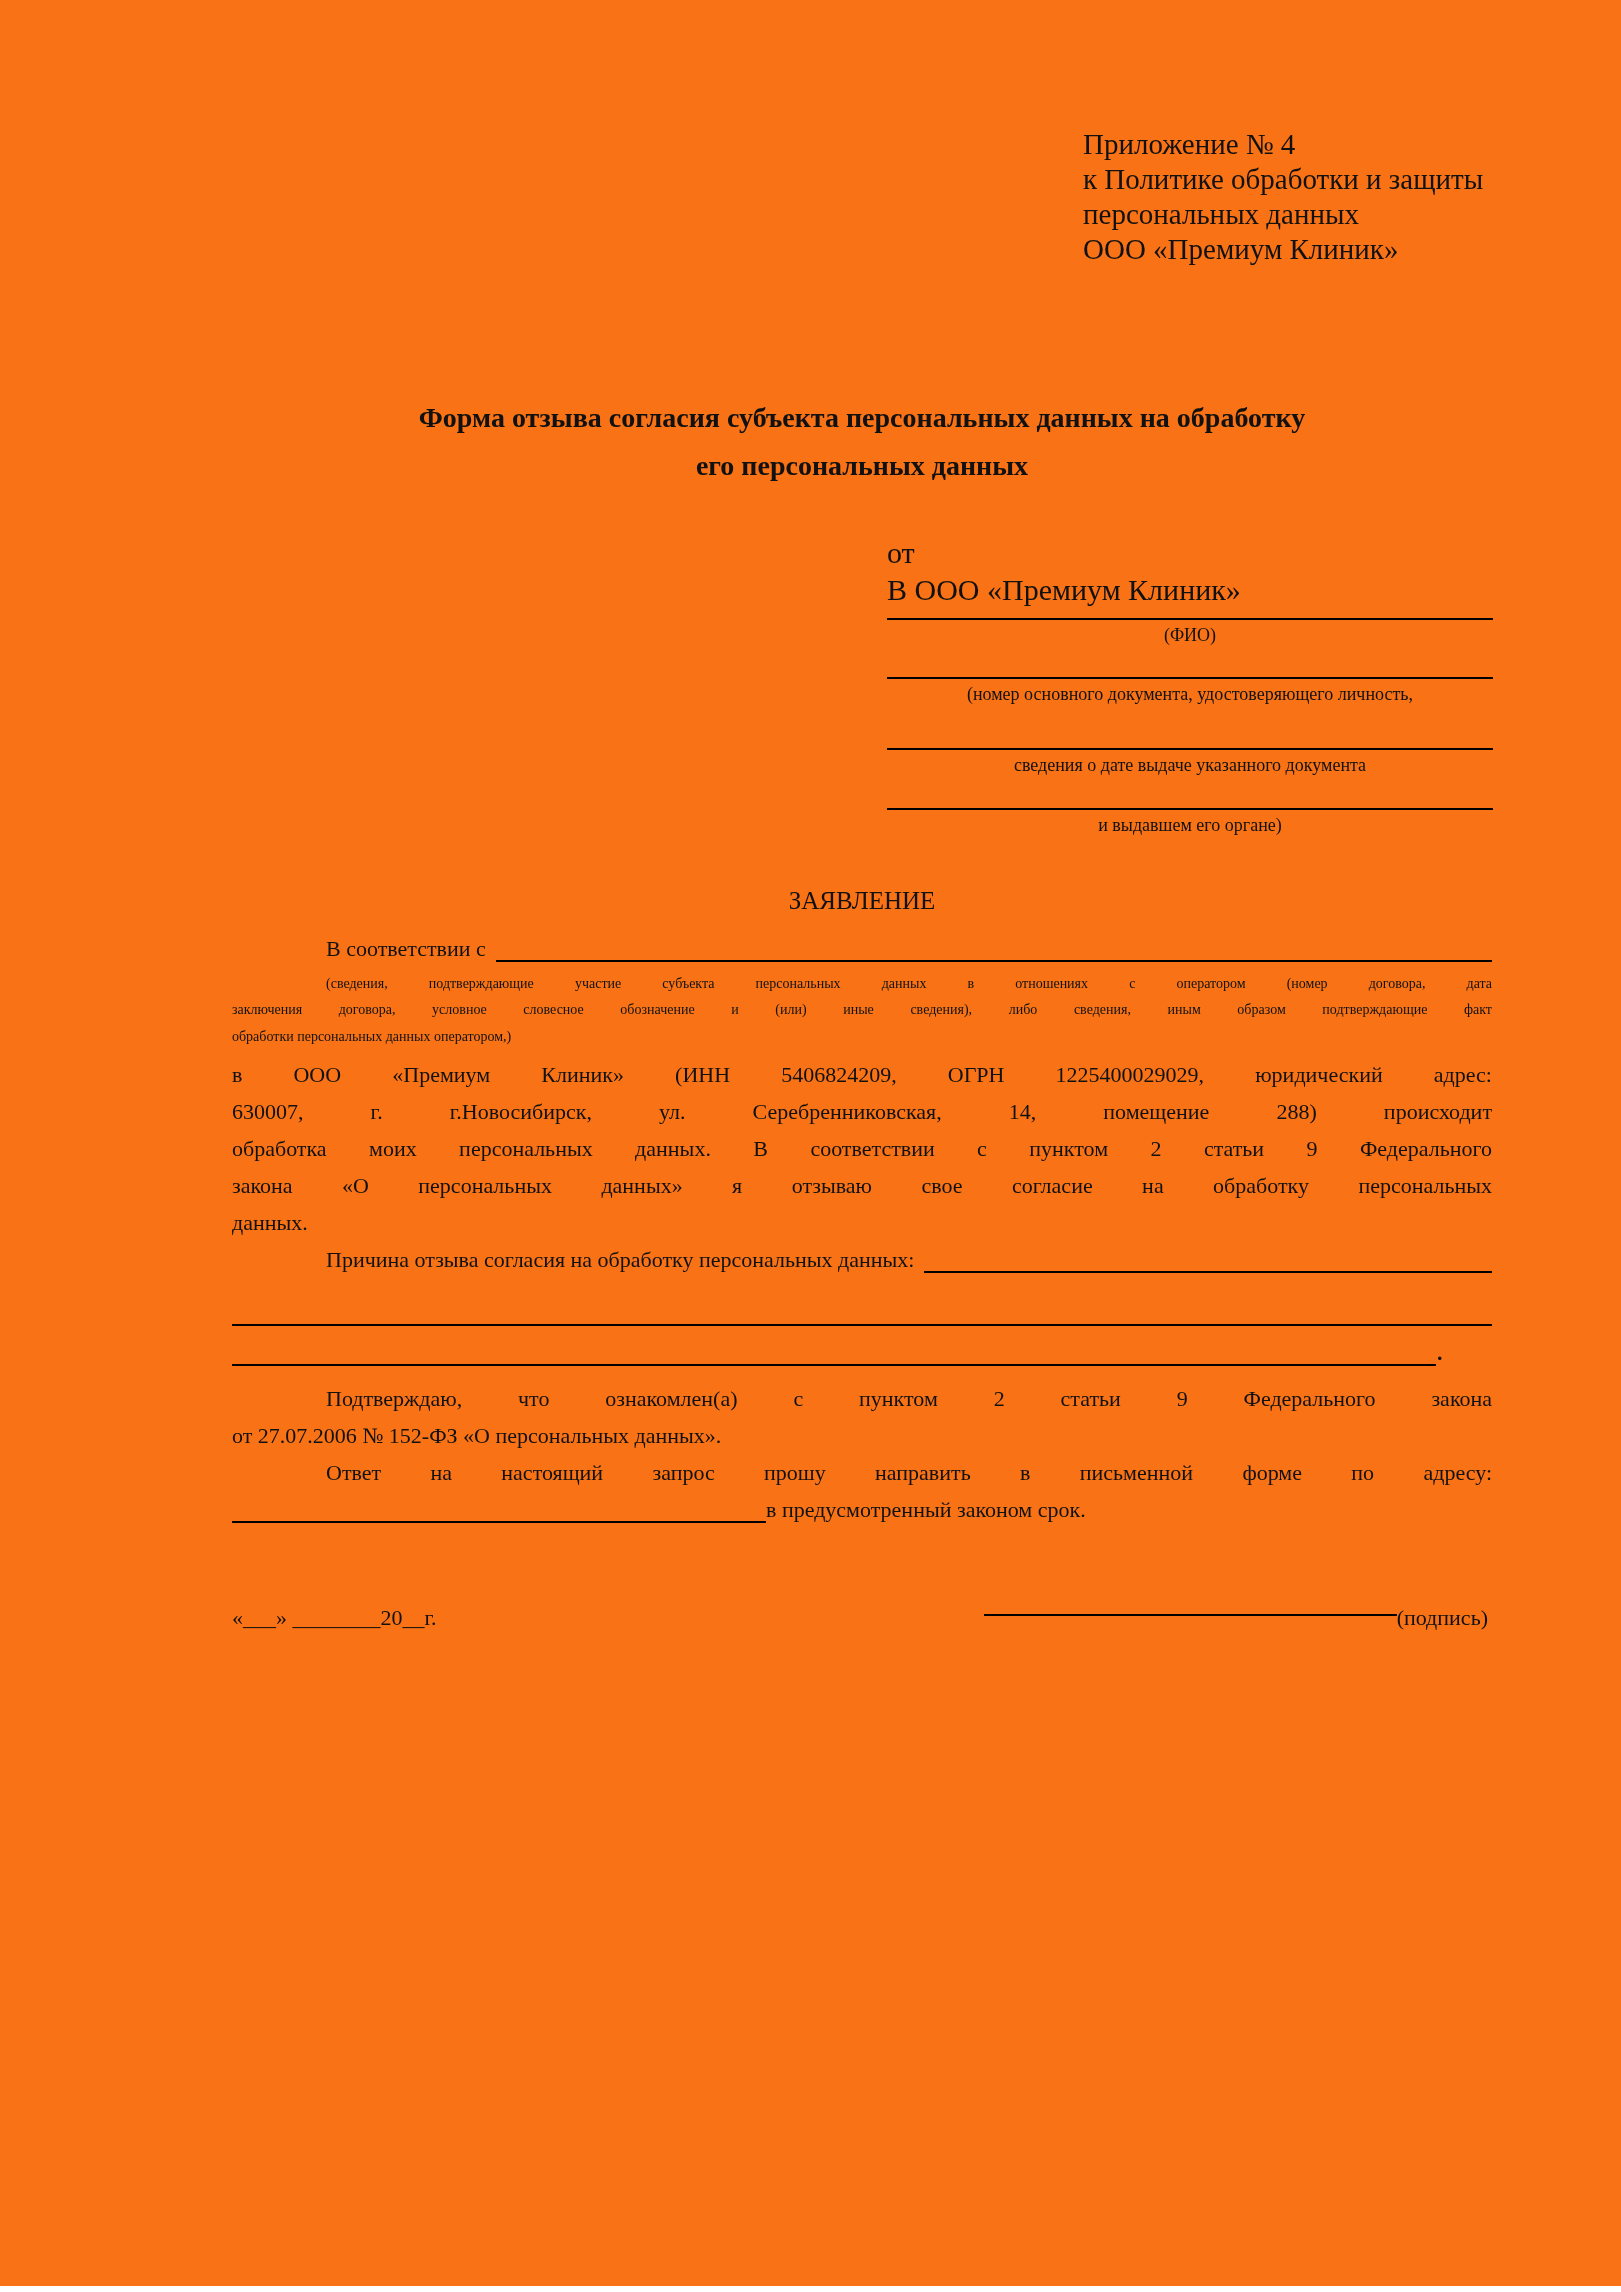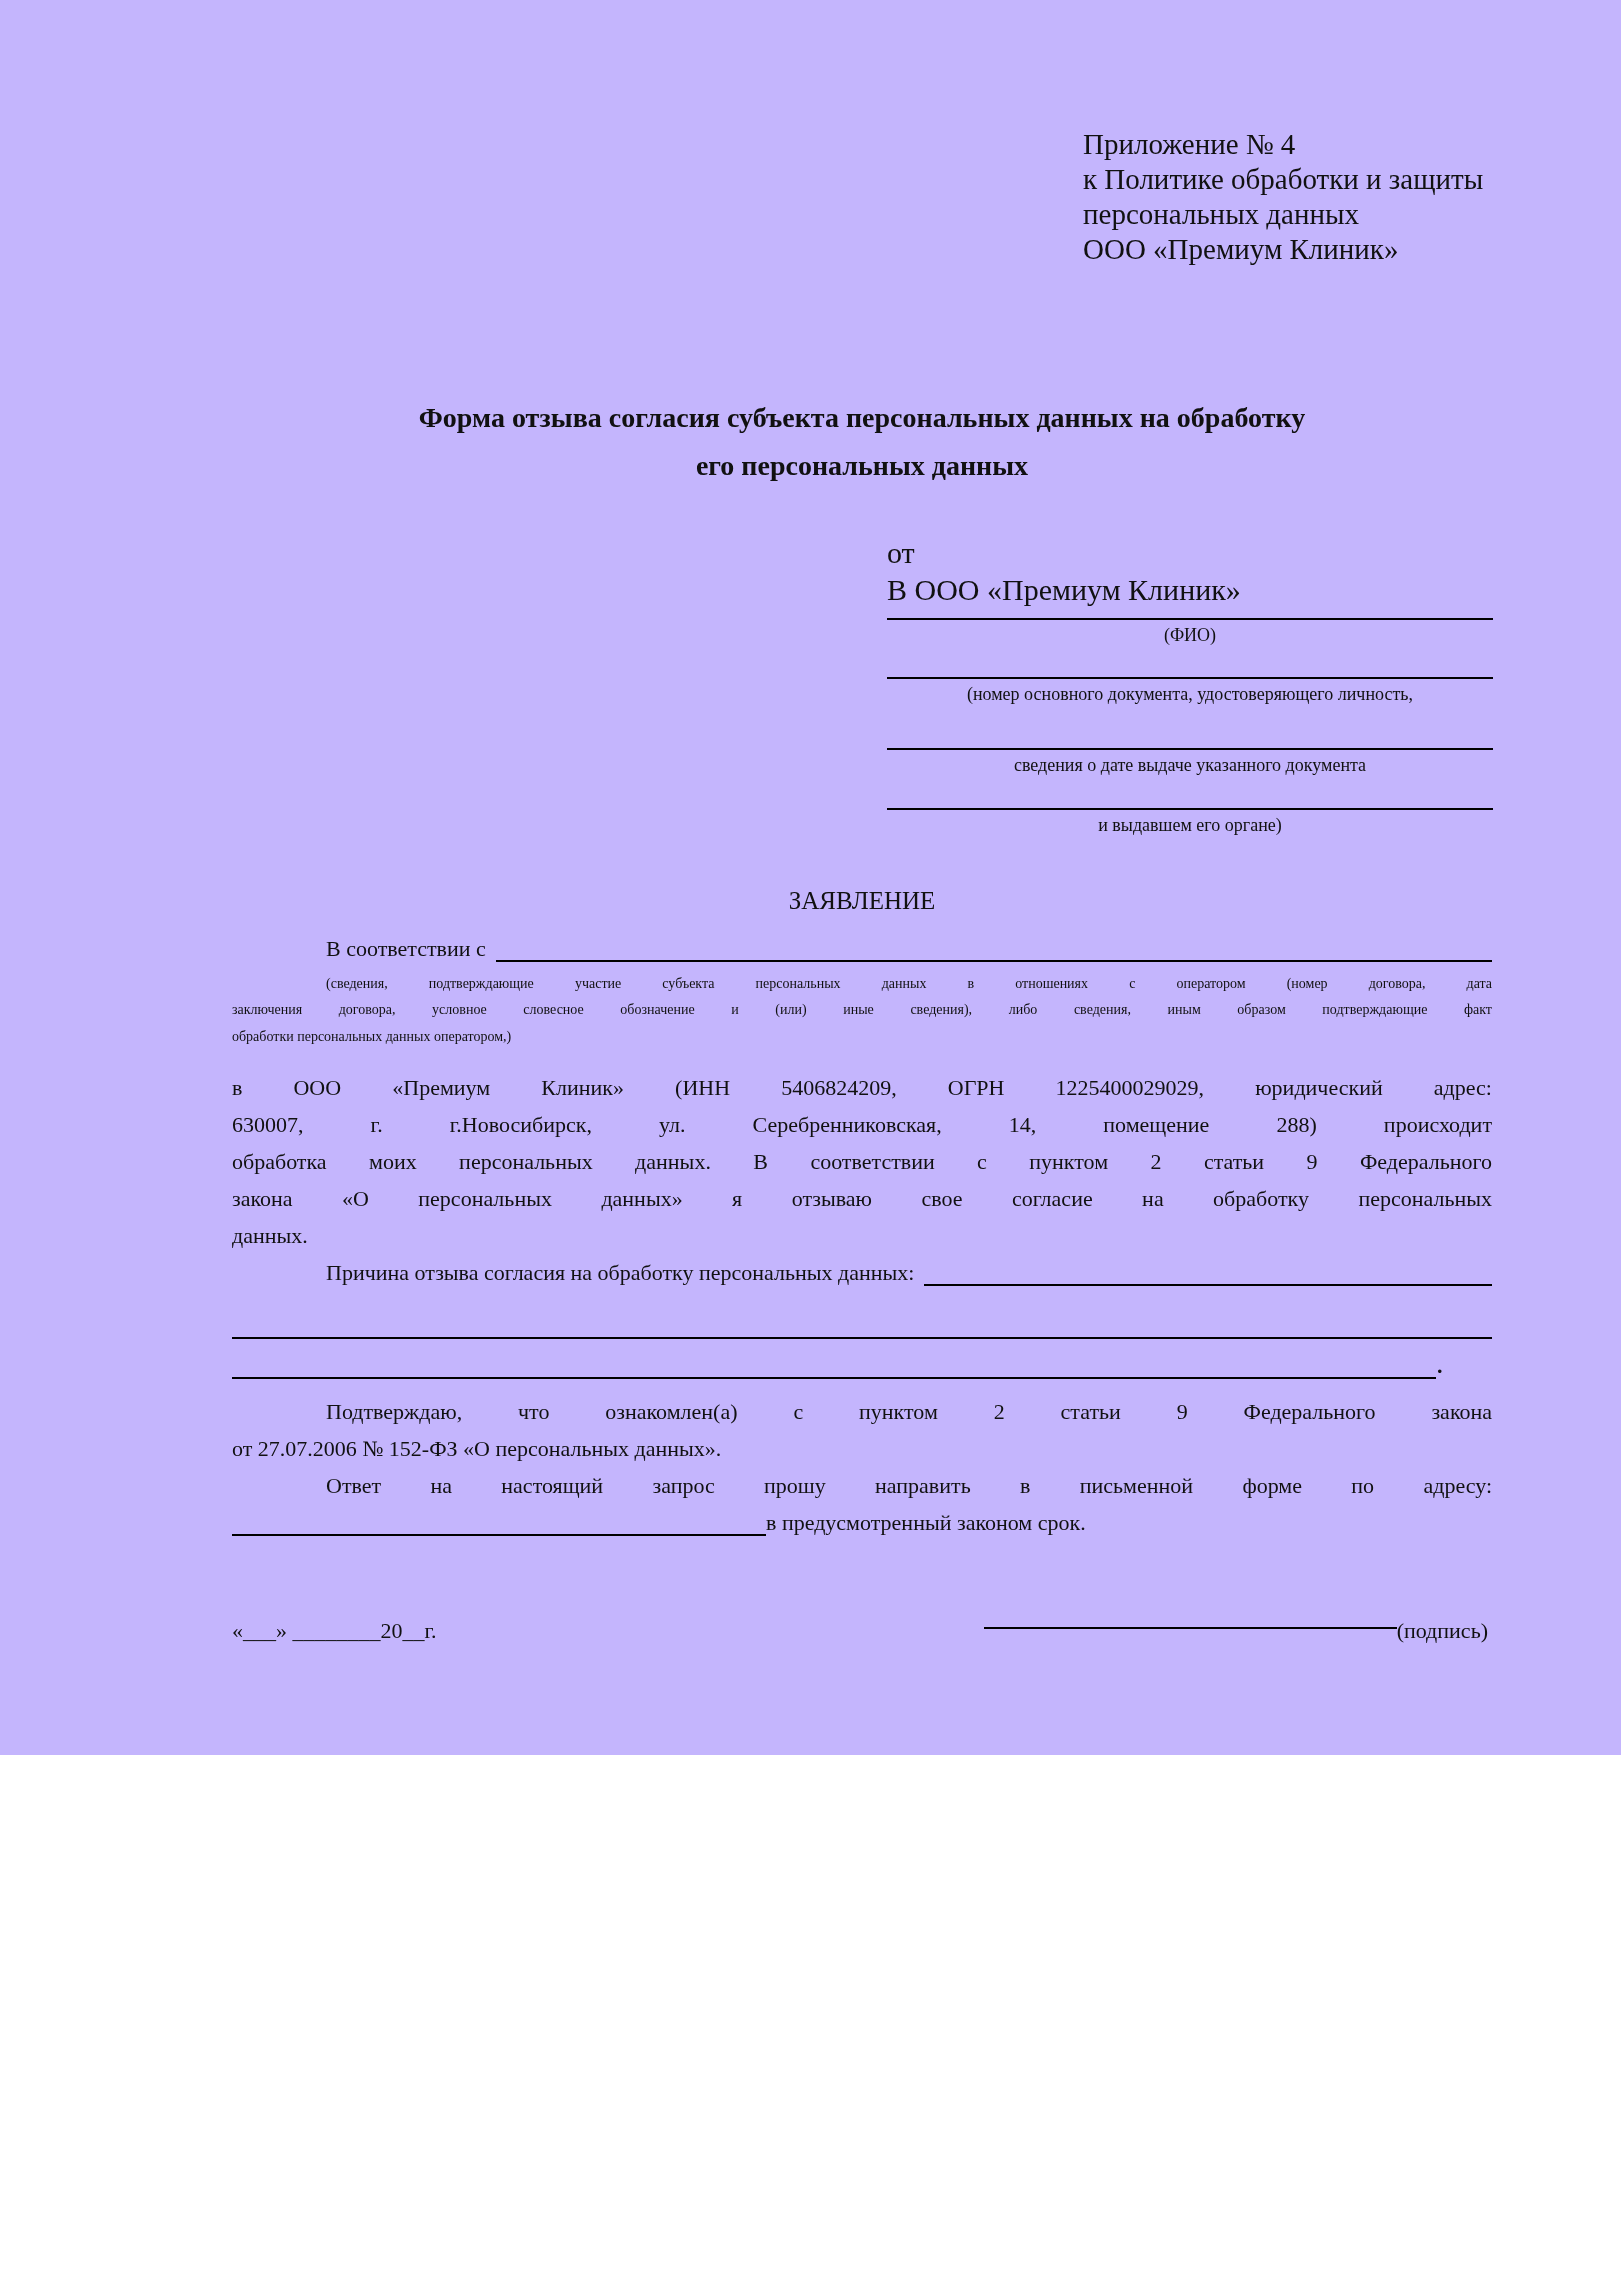--- a/index.html
+++ b/index.html
@@ -1,20 +1,20 @@
 <!DOCTYPE html>
 <html lang="ru"><head>
 <meta charset="utf-8">
 <style>
   html, body { margin: 0; padding: 0; background: #ffffff; }
   .page {
     position: relative;
     width: 1621px;
-    height: 1755px;
-    background: #c4b5fd;
+    height: 2286px;
+    background: #f97316;
     color: #111111;
     font-family: "Liberation Serif", "DejaVu Serif", serif;
     overflow: hidden;
   }
   .content {
     position: absolute;
     left: 232px;
     top: 127px;
     width: 1260px;
   }
@@ -76,21 +76,21 @@
   .intro-row { margin-top: 9.8px; }
 
   .footnote {
     margin-top: 3.9px;
     font-size: 14px;
     line-height: 26.5px;
   }
   .jl { text-align: justify; text-align-last: justify; }
   .footnote .first { text-indent: 94px; }
 
-  .body-par { margin-top: 19px; }
+  .body-par { margin-top: 6px; }
   .body-par div { min-height: 37px; }
 
   .blank-row1 {
     height: 40px;
     margin-top: 5.9px;
     border-bottom: 2.9px solid #000;
   }
   .blank-row2 {
     height: 40px;
     display: flex;

